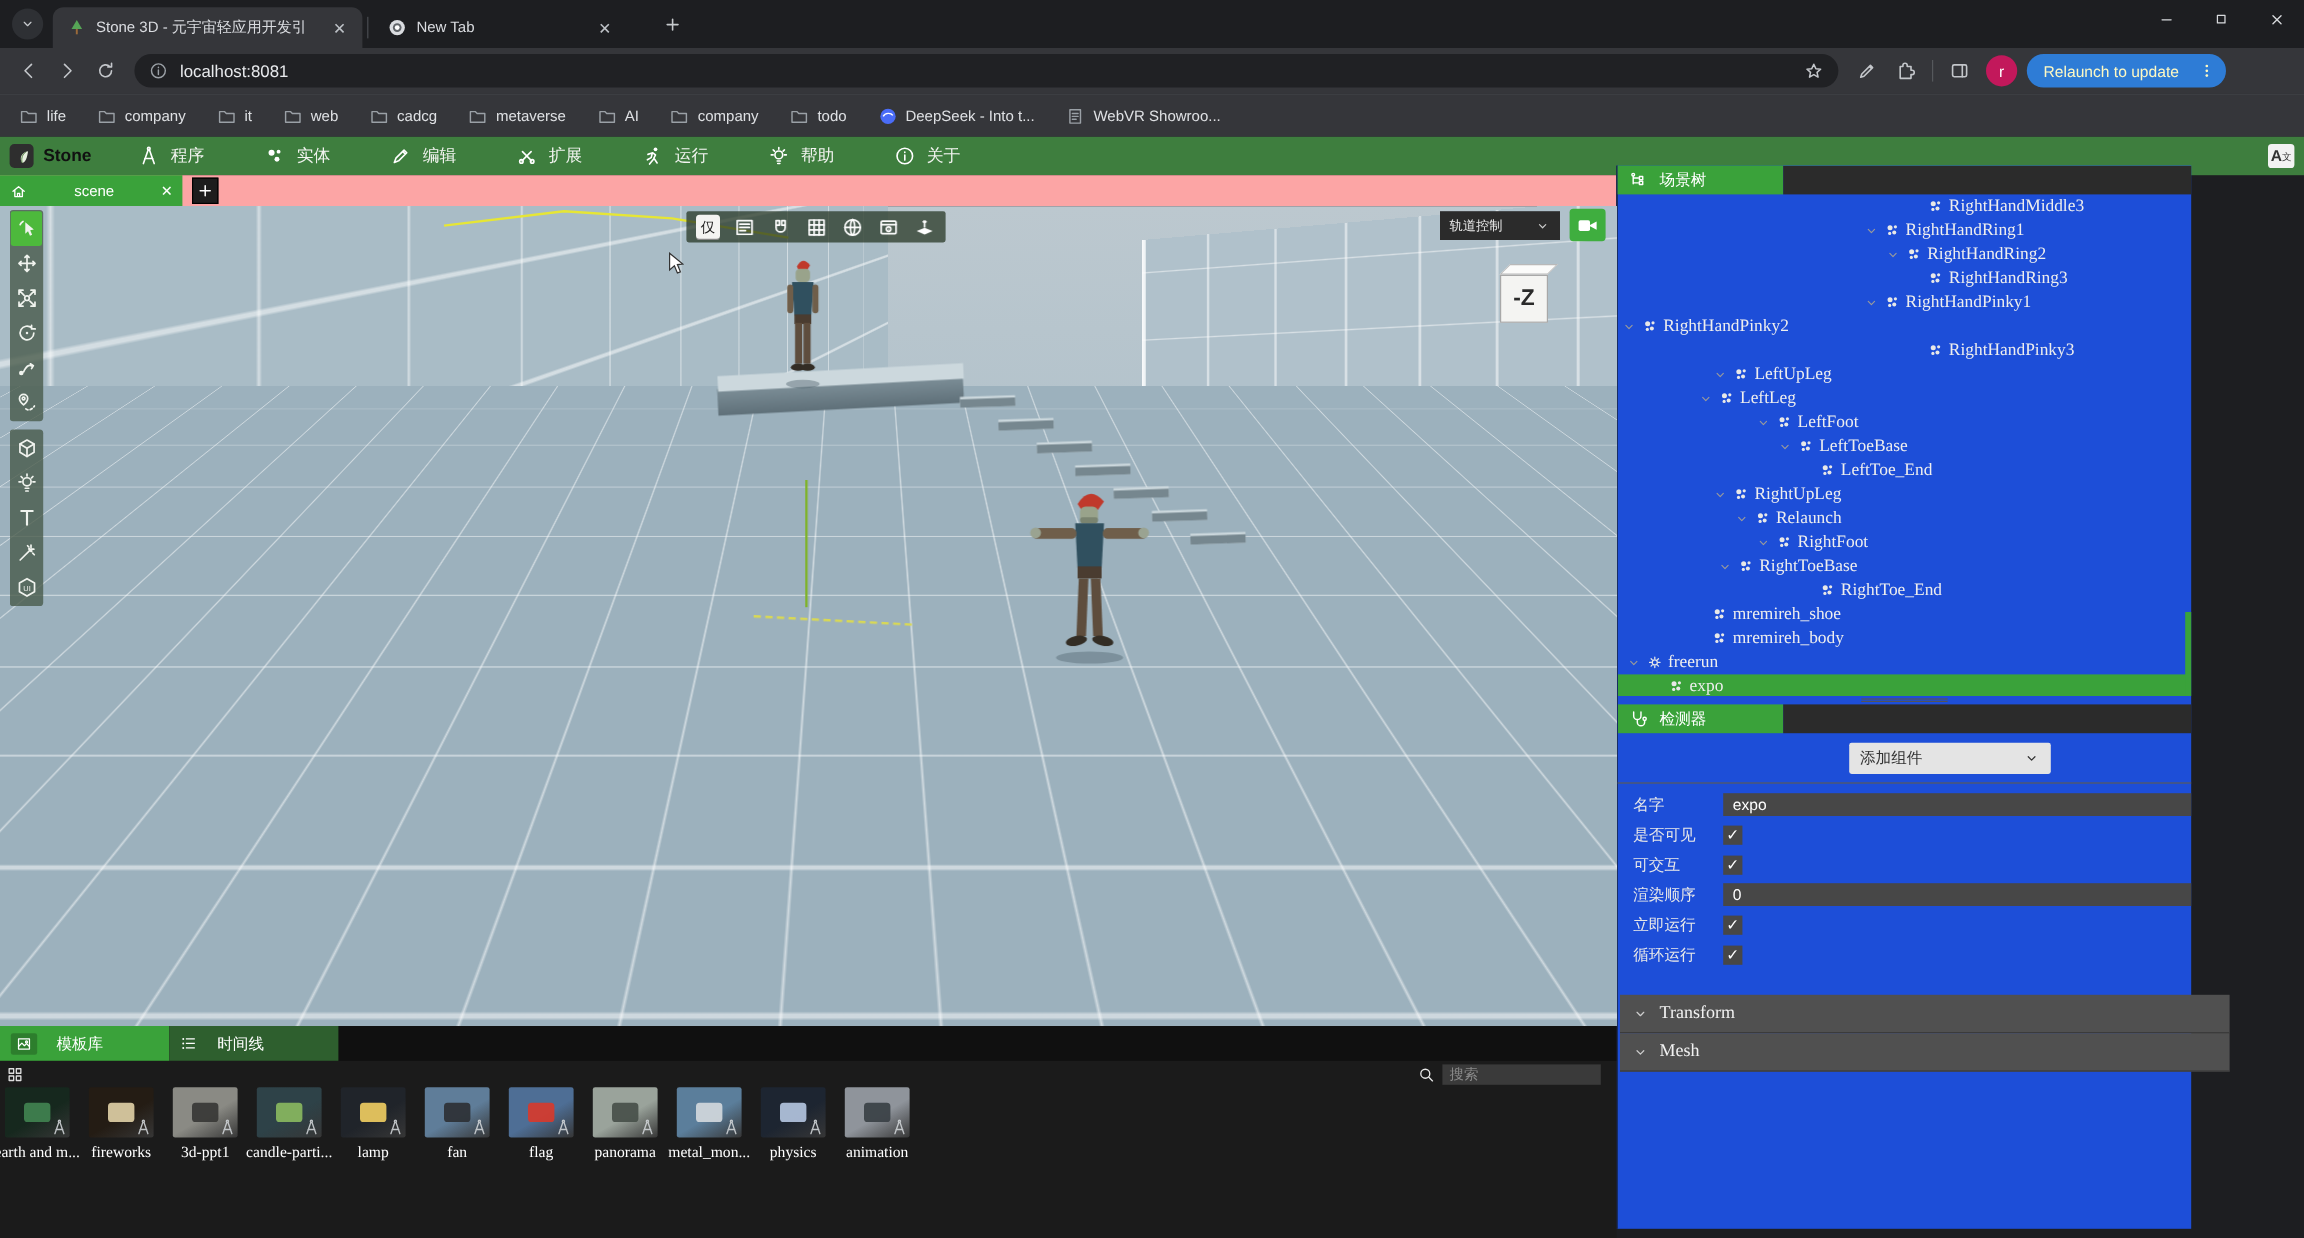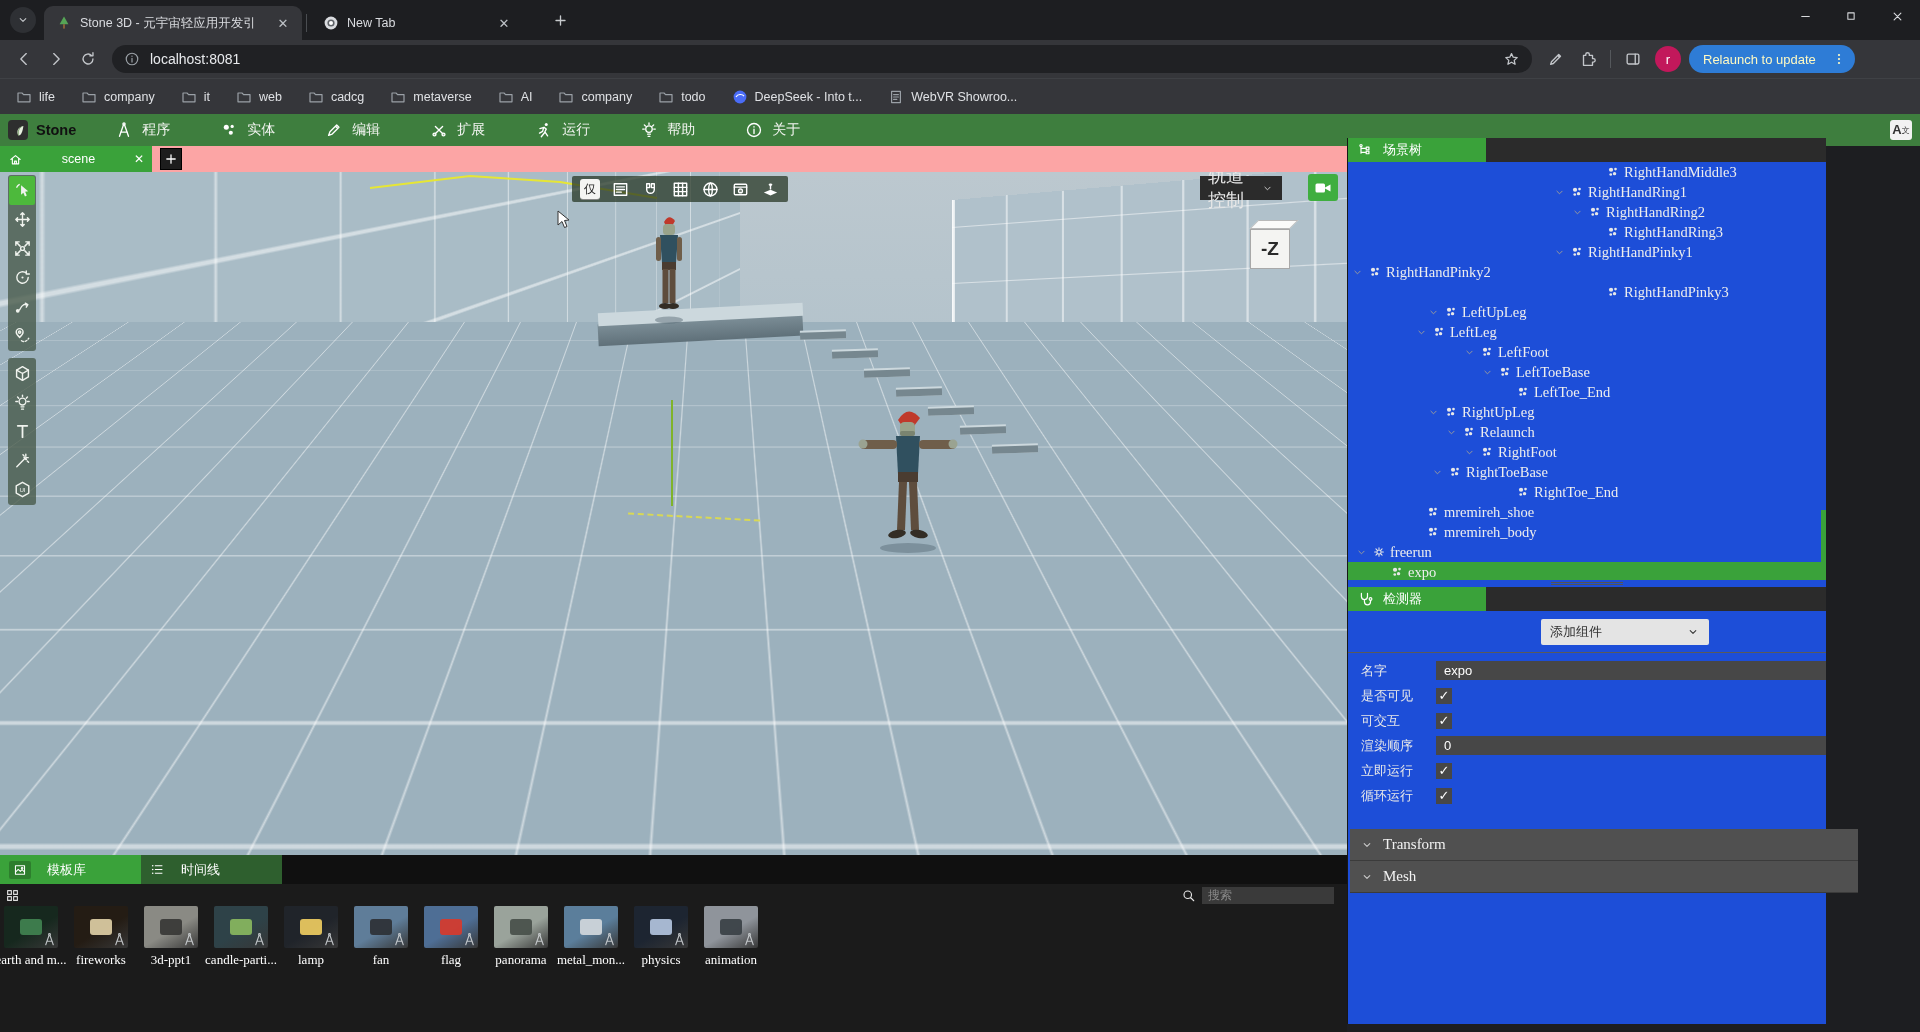--- a/index.html
+++ b/index.html
@@ -74,22 +74,22 @@
   #plat-side { left:598px; top:147px; width:205px; height:22px; background:linear-gradient(#7d8f98,#5f7079); transform:rotate(-3deg); position:absolute; }
   .step { position:absolute; width:46px; height:9px; background:#ccd8dd; border-bottom:7px solid #76878f; transform:rotate(-2deg); }
   #axis-y { left:671px; top:228px; width:2px; height:106px; background:#7fb32a; }
   #axis-dash { left:628px; top:344px; width:132px; height:0; border-top:2px dashed #d8d855; transform:rotate(3deg); }
 
   #vp-toolbar { left:572px; top:4px; height:26px; background:rgba(40,56,38,.75); border-radius:2px;
     display:flex; align-items:center; gap:11px; padding:0 8px; color:#fff; }
   #vp-toolbar .ic { width:19px; height:19px; }
   .keycap { width:20px; height:20px; background:#f4f4f2; border-radius:3px; color:#222; font-size:12px;
     display:grid; place-items:center; box-shadow:0 1px 0 #888; }
-  #orbit-select { left:1200px; top:4px; width:82px; height:24px; background:#2b2b2b; color:#e8e8e8;
-    display:flex; align-items:center; justify-content:space-between; padding:0 8px; font-size:18px; }
+  #orbit-select { left:1200px; top:4px; width:100px; height:24px; background:#2b2b2b; color:#e8e8e8;
+    display:flex; align-items:center; justify-content:space-between; padding:0 8px; font-size:11px; }
   #orbit-select .ic { width:13px; height:13px; color:#ccc; }
   #cam-btn { left:1308px; top:2px; width:30px; height:27px; background:#3fae3f; border-radius:3px; color:#fff;
     display:grid; place-items:center; }
   #cam-btn .ic { width:20px; height:20px; }
 
   #navcube { left:1250px; top:48px; width:48px; height:52px; }
   #navcube .top { position:absolute; left:4px; top:0; width:40px; height:9px; background:#fbfbfa; border:1px solid #b9b9b9; transform:skewX(-45deg); }
   #navcube .face { position:absolute; left:0; top:9px; width:40px; height:40px; background:#f4f4f2; border:1px solid #a8a8a8;
     display:grid; place-items:center; color:#2a2a2a; font-weight:bold; font-size:19px; font-family:"Liberation Sans",sans-serif; }
 

